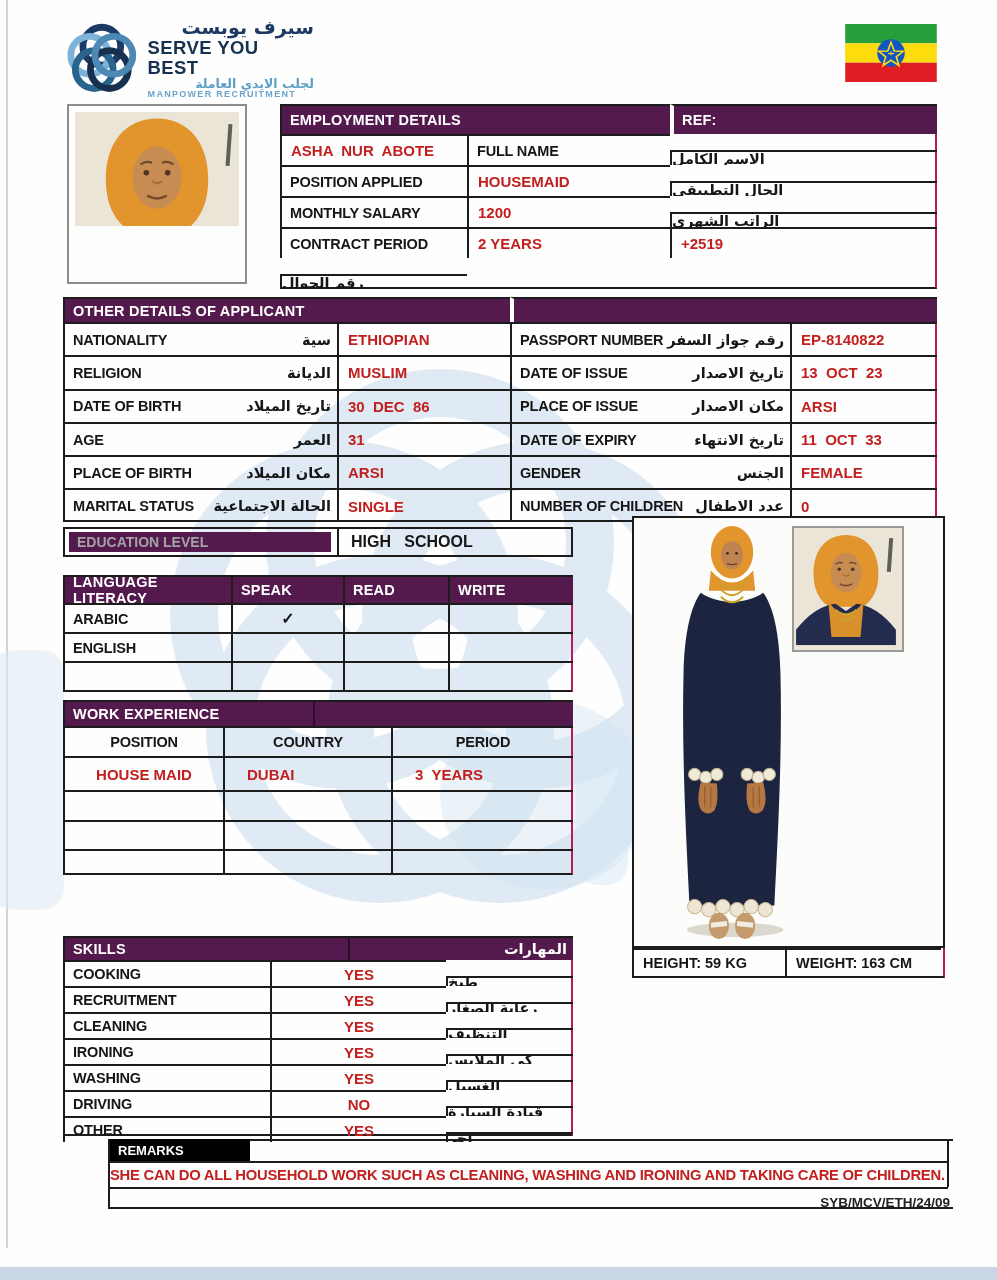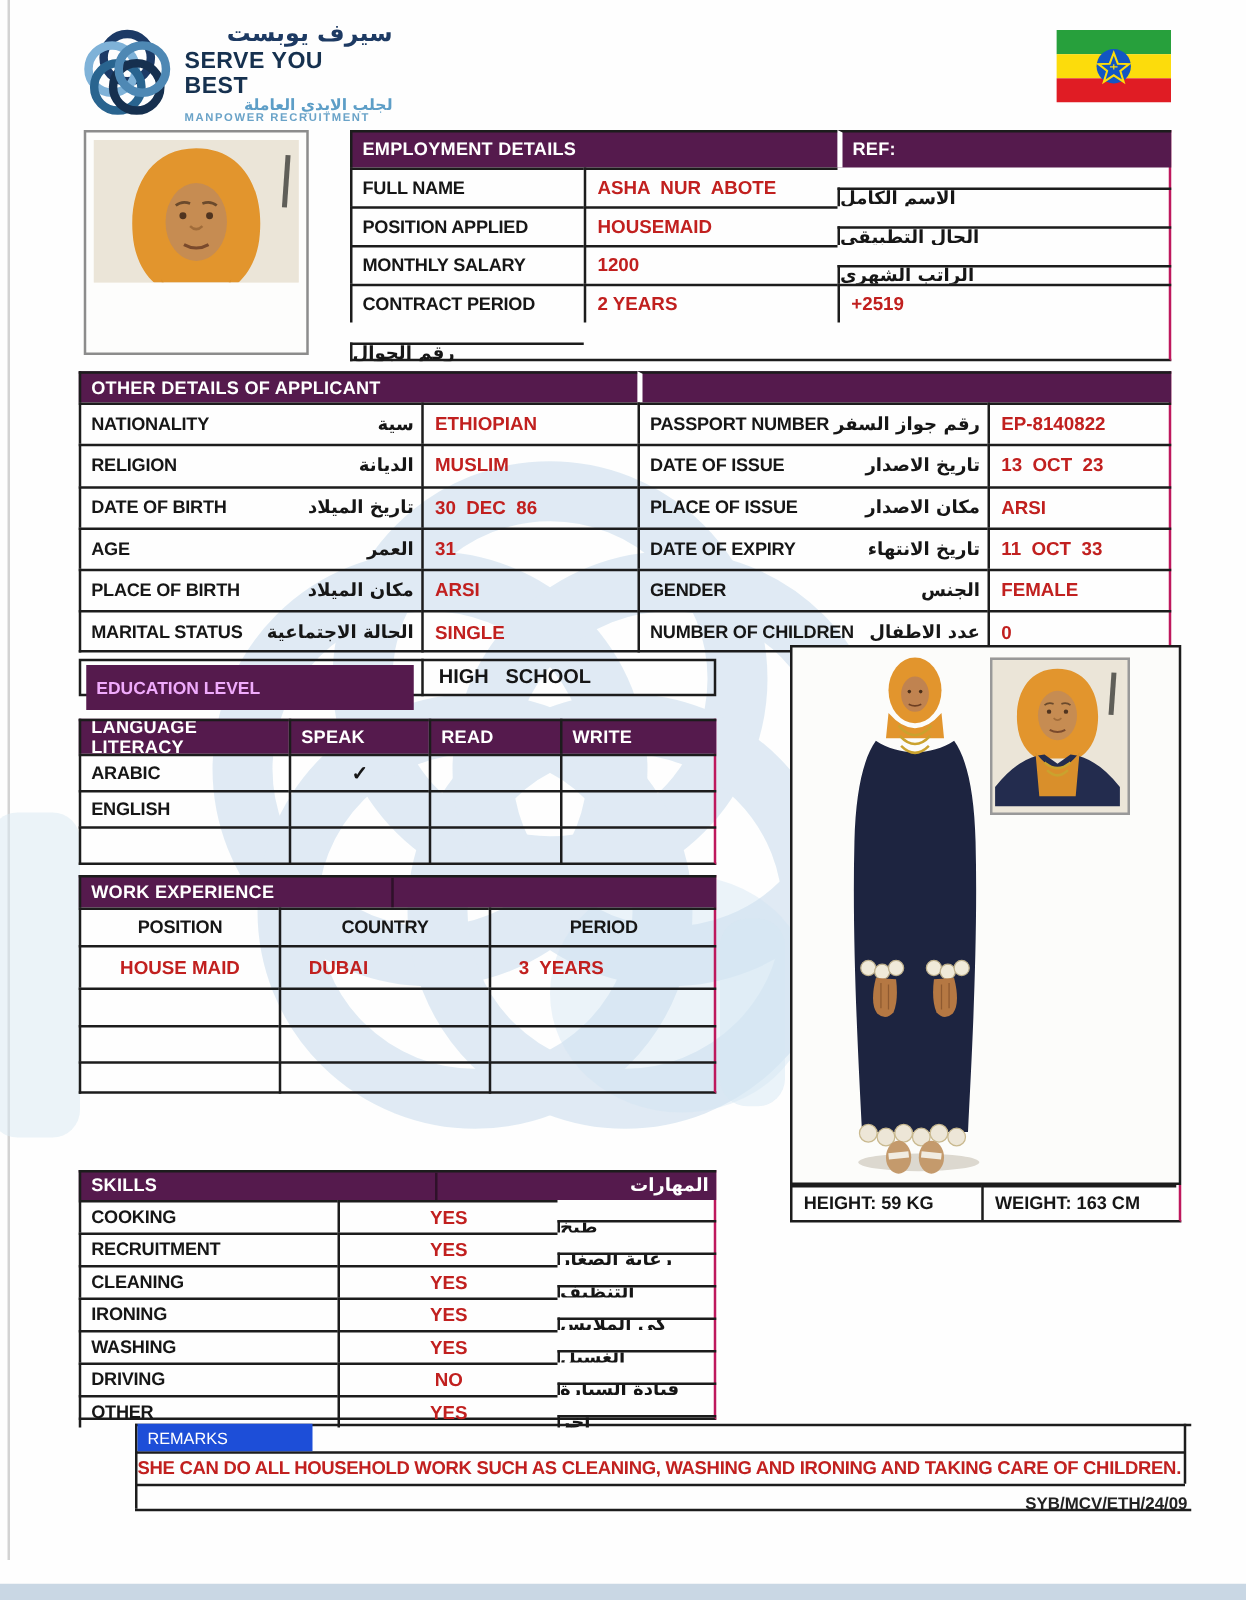--- a/index.html
+++ b/index.html
@@ -29,30 +29,30 @@
   .l-en2{font-weight:700;font-size:9px;color:#6aa3c8;letter-spacing:1.3px;}
   
   .photo-frame{left:67px;top:104px;width:180px;height:180px;border:2px solid #8c8c8c;background:#fdfdfc;z-index:2;}
   .photo-inner{position:absolute;left:6px;top:6px;width:164px;height:114px;background:#ebe5d8;overflow:hidden;}
   .scanmark{position:absolute;background:#30302e;opacity:.75;transform:rotate(4deg);}
   .bigphoto{left:632px;top:516px;width:313px;height:432px;border:2px solid #1c1c1c;background:#fcfcfa;z-index:2;}
   .headshot2{position:absolute;left:158px;top:8px;width:108px;height:122px;border:2px solid #999;
              background:#ece6d9;overflow:hidden;}
   
   .edu{left:63px;top:527px;width:510px;height:30px;border:2px solid #1c1c1c;z-index:2;}
-  .edu-badge{position:absolute;left:4px;top:3px;width:262px;height:36px;background:#551a4d;color:#f0abfc;
+  .edu-badge{position:absolute;left:4px;top:3px;width:262px;height:20px;background:#551a4d;color:#a3a3a3;
              font-weight:700;font-size:14px;display:flex;align-items:center;padding-left:8px;box-sizing:border-box;}
   .edu-div{position:absolute;left:272px;top:-2px;bottom:-2px;border-left:2px solid #1c1c1c;}
   .edu-val{position:absolute;left:286px;top:0;height:100%;display:flex;align-items:center;
            font-weight:700;font-size:16px;white-space:pre;}
   
   .hline{position:absolute;border-top:2px solid #1c1c1c;z-index:2;}
   .vline{position:absolute;border-left:2px solid #1c1c1c;z-index:2;}
-  .remarks-badge{left:110px;top:1139px;width:140px;height:22px;background:#1d4ed8;color:#fff;
-                 font-weight:400;font-size:13px;display:flex;align-items:center;padding-left:8px;z-index:3;}
+  .remarks-badge{left:110px;top:1139px;width:140px;height:22px;background:#000000;color:#fff;
+                 font-weight:700;font-size:13px;display:flex;align-items:center;padding-left:8px;z-index:3;}
   .remarks-text{left:110px;top:1164px;width:838px;height:22px;display:flex;align-items:center;
                 color:#c1201f;font-weight:700;font-size:14.8px;letter-spacing:-0.25px;z-index:3;}
   .doc-code{left:785px;top:1195px;width:165px;text-align:right;font-weight:700;font-size:13.5px;color:#222;z-index:3;}
   
   .phys{left:632px;top:948px;width:313px;height:30px;grid-template-columns:153px 156px;}
   .phys .c{font-weight:700;font-size:14.5px;padding-left:9px;}
   
   .wm{position:absolute;z-index:1;pointer-events:none;}
   .blob{position:absolute;z-index:1;pointer-events:none;border-radius:22px;}
   .edgeL{position:absolute;left:6px;top:0;width:2px;height:1248px;background:#d3d3d3;z-index:1;}
@@ -182,22 +182,22 @@
         <use href="#sym-headshot" x="0" y="-2" width="100" height="112"></use>
       </svg>
       <div class="scanmark" style="right:8px;top:12px;width:4px;height:42px"></div>
     </div>
   </div>
 
   <div class="abs grid" id="emp">
     <div class="c hdr hdrtxt" style="grid-column:1/3">EMPLOYMENT DETAILS</div>
     <div class="c hdr hdrtxt whitegap">REF:</div>
 
+    <div class="c val">ASHA  NUR  ABOTE</div>
     <div class="c lab">FULL NAME</div>
-    <div class="c val">ASHA  NUR  ABOTE</div>
     <div class="c ar arcell">الاسم الكامل</div>
 
     <div class="c lab">POSITION APPLIED</div>
     <div class="c val">HOUSEMAID</div>
     <div class="c ar arcell">الحال التطبيقي</div>
 
     <div class="c lab">MONTHLY SALARY</div>
     <div class="c val">1200</div>
     <div class="c ar arcell">الراتب الشهري</div>
 

